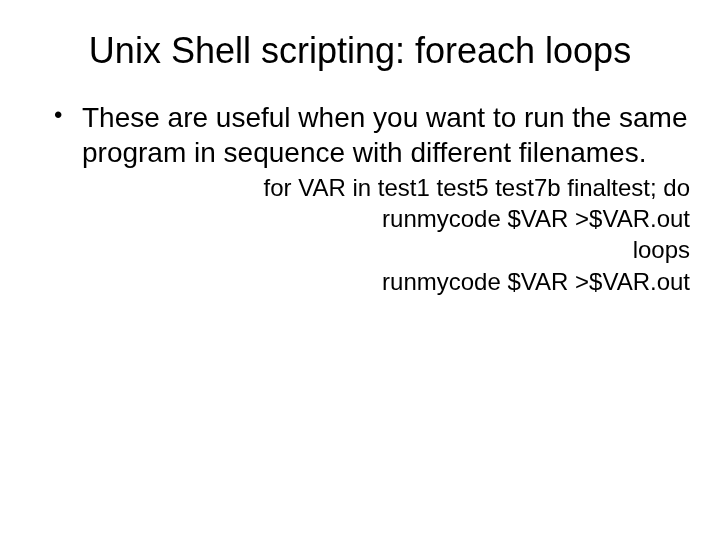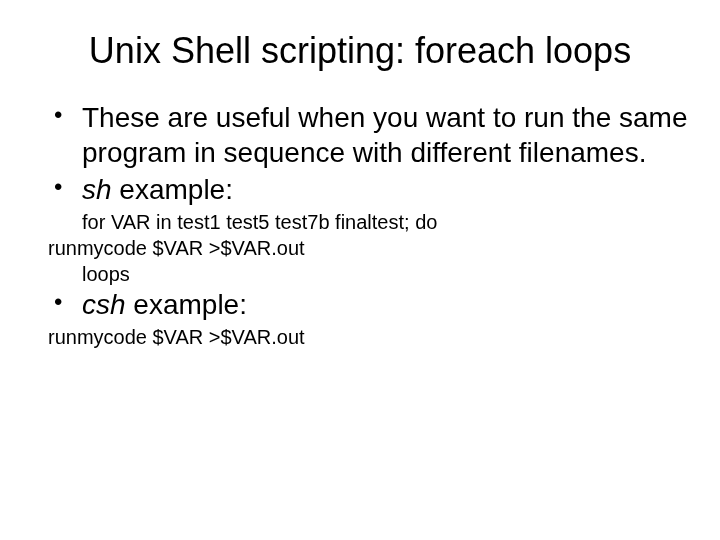--- a/index.html
+++ b/index.html
@@ -37,45 +37,38 @@
   }
   ul.top > li::before {
     content: "•";
     position: absolute;
     left: 0;
     top: 0;
     font-size: 24px;
   }
   .sub {
     margin-left: 52px;
-    font-size: 20px;
+    font-size: 24px;
     line-height: 1.3;
+    text-align: right;
   }
   .indent {
     margin-left: 18px;
   }
   .ital { font-style: italic; }
 </style>
 </head>
 <body>
 
 <div class="slide">
   <div class="title">Unix Shell scripting: foreach loops</div>
 
   <ul class="top">
     <li>
       <span>These are useful when you want to run the same program in sequence with different filenames.</span>
     </li>
-    <li>
-      <span class="ital">sh</span><span> example:</span>
-    </li>
   </ul>
   <div class="sub">for VAR in test1 test5 test7b finaltest; do</div>
   <div class="sub indent">runmycode $VAR &gt;$VAR.out</div>
   <div class="sub">loops</div>
 
-  <ul class="top">
-    <li>
-      <span class="ital">csh</span><span> example:</span>
-    </li>
-  </ul>
   <div class="sub indent">runmycode $VAR &gt;$VAR.out</div>
 </div>
 
 </body></html>

